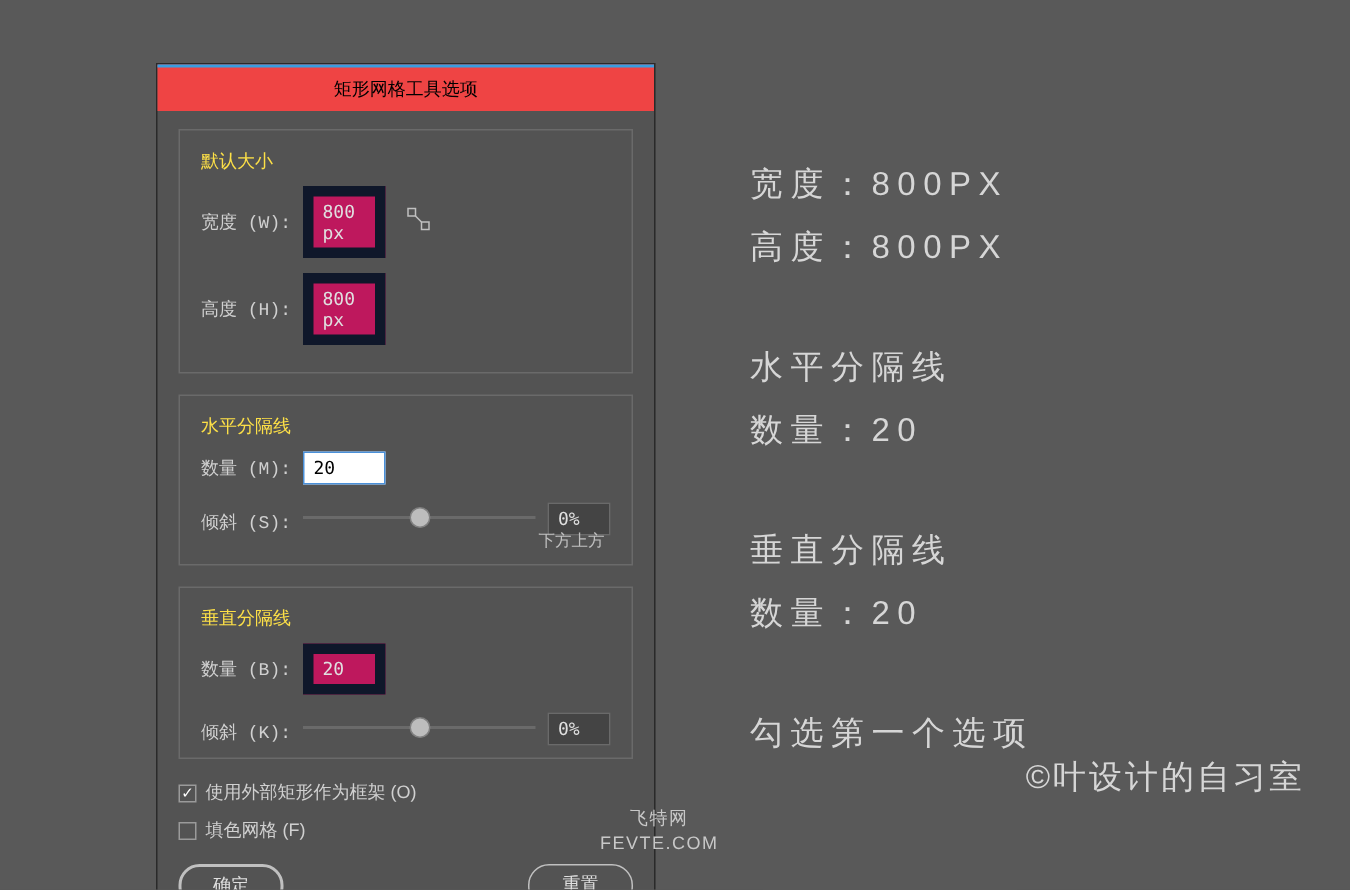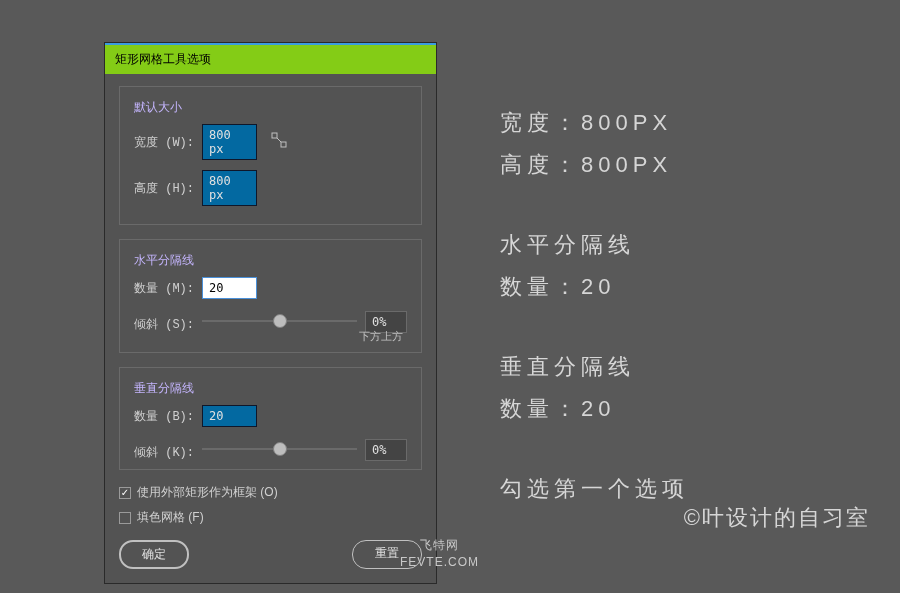--- a/index.html
+++ b/index.html
@@ -17,55 +17,56 @@
     }
     .dialog {
       position: absolute;
       left: 104px;
       top: 42px;
       width: 333px;
       background: #535353;
       border: 1px solid #2a2a2a;
     }
     .title-bar {
-      background: #84cc16;
+      background: #ef4444;
       color: #000;
       padding: 6px 10px;
       font-size: 12px;
       border-top: 2px solid #3a9de0;
+      text-align: center;
     }
     .dialog-body {
       padding: 12px 14px 14px 14px;
     }
     .fieldset {
       border: 1px solid #6a6a6a;
       padding: 12px 14px 8px 14px;
       margin-bottom: 14px;
       position: relative;
     }
     .legend {
-      color: #c4b5fd;
+      color: #fde047;
       font-size: 12px;
       padding-bottom: 8px;
     }
     .field-row {
       display: flex;
       align-items: center;
       margin-bottom: 10px;
       gap: 8px;
     }
     .field-label {
       color: #d0d0d0;
       font-size: 12px;
       min-width: 55px;
       font-family: Liberation Mono, monospace;
     }
     .input-box {
-      background: #0369a1;
-      border: 1px solid #0f172a;
+      background: #be185d;
+      border: 7px solid #0f172a;
       color: #e0e0e0;
       padding: 3px 6px;
       font-size: 12px;
       width: 55px;
       font-family: monospace;
     }
     .input-box.active {
       background: #ffffff;
       color: #000;
       border: 1px solid #4a90d9;

